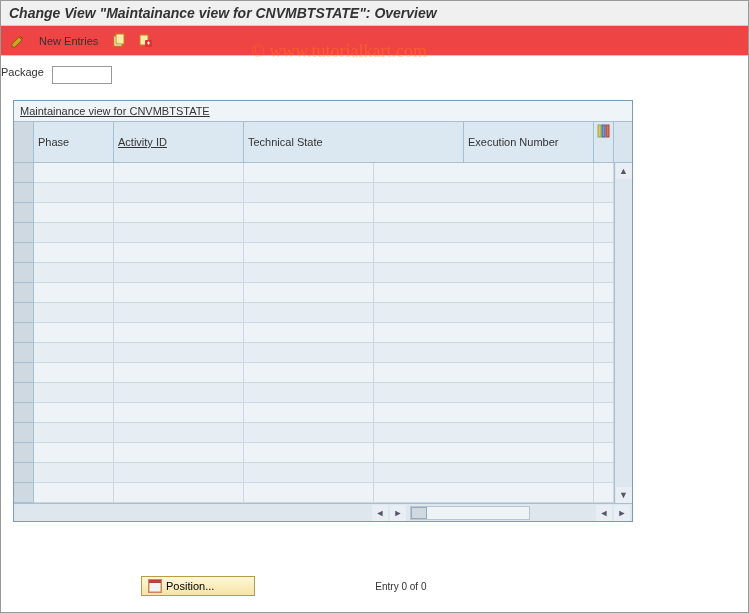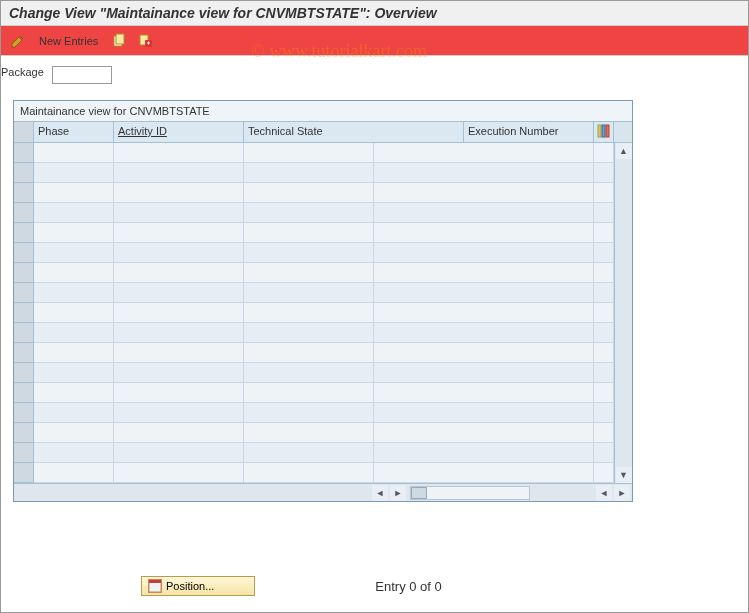--- a/index.html
+++ b/index.html
@@ -71,30 +71,31 @@
     .grid-panel {
       margin: 6px 12px;
       border: 1px solid #7a9ab5;
       background: #eff4f8;
       width: 620px;
     }
     .grid-title {
       padding: 4px 6px;
       font-size: 11px;
       color: #333;
+      text-decoration: underline;
     }
     .grid-header {
       display: flex;
       background: #d9e5ee;
       border-top: 1px solid #a6bfd2;
       border-bottom: 1px solid #a6bfd2;
     }
     .grid-header-cell {
       border-right: 1px solid #a6bfd2;
-      padding: 3px 4px;
+      padding: 14px 4px;
       font-size: 11px;
       color: #333;
       background: #dce8f1;
     }
     .col-select { width: 20px; background:#cfd9e2; }
     .col-phase { width: 80px; }
     .col-activity { width: 130px; text-decoration: underline; }
     .col-exec { width: 130px; }
     .col-tech { width: 220px; }
     .col-config { width: 20px; text-align:center; padding:2px 0; }
@@ -167,21 +168,21 @@
       padding: 2px 40px 2px 6px;
       font-size:11px;
       cursor:pointer;
       margin-left: 120px;
     }
     .position-btn .pos-icon {
       width:14px;height:14px;
       background:#e67; 
       display:inline-block;
     }
-    .entry-text { font-size:13px; color:#333; }
+    .entry-text { font-size:10px; color:#333; }
     .config-svg { display:inline-block; }
   </style>
 </head>
 <body>
 
 <div class="title-bar">Change View "Maintainance view for CNVMBTSTATE": Overview</div>
 
 <div class="toolbar">
   <span class="toolbar-icon">
     <svg width="16" height="16" viewBox="0 0 16 16">

